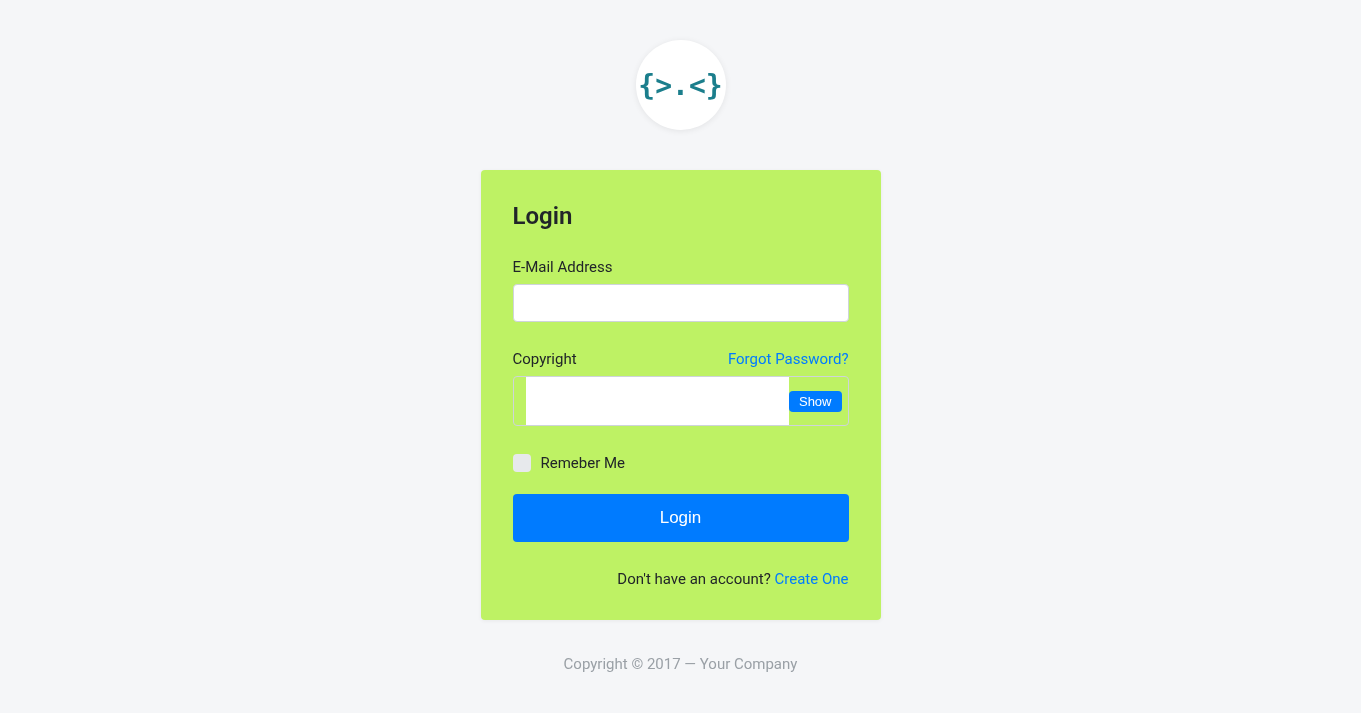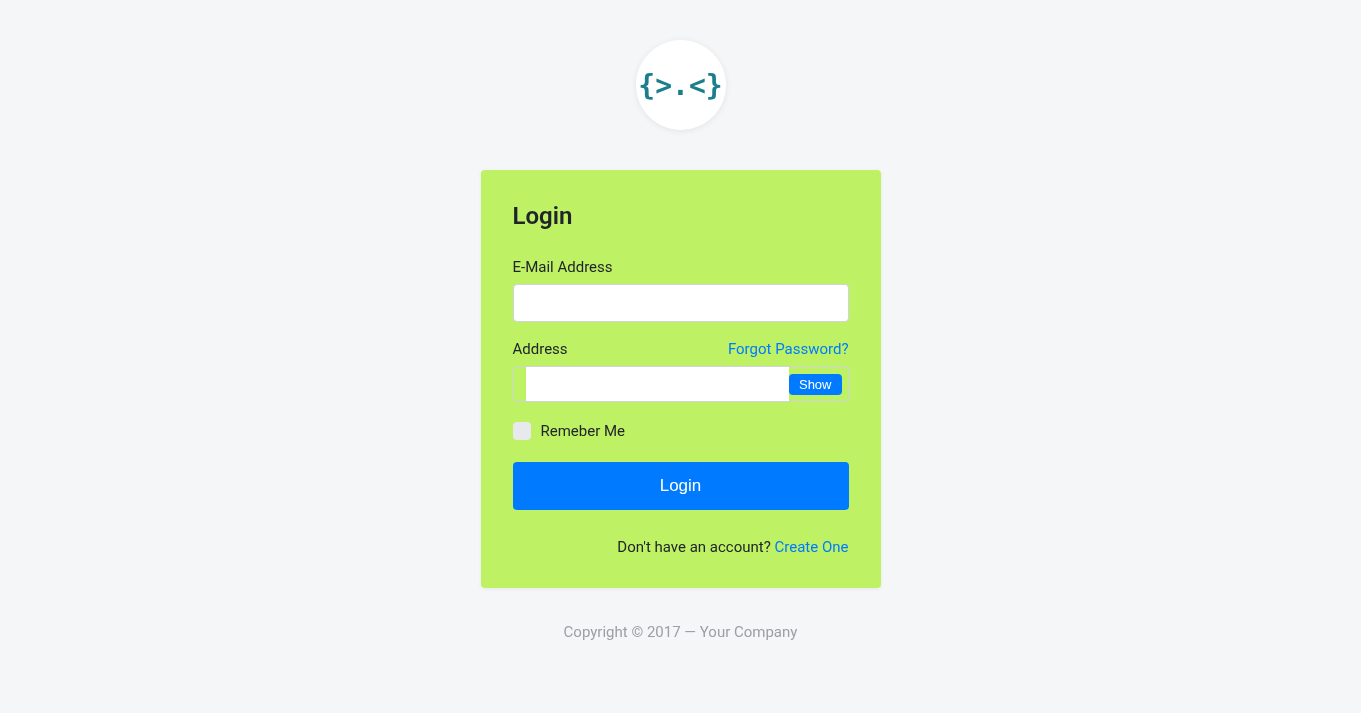--- a/index.html
+++ b/index.html
@@ -41,21 +41,21 @@
       box-shadow: 0 1px 4px rgba(0,0,0,0.06);
       padding: 32px;
     }
     .card-title {
       font-size: 24px;
       font-weight: 600;
       color: #212529;
       margin-bottom: 28px;
     }
     .form-group {
-      margin-bottom: 18px;
+      margin-bottom: 28px;
     }
     .form-label-row {
       display: flex;
       justify-content: space-between;
       align-items: baseline;
       margin-bottom: 8px;
     }
     .form-label {
       font-size: 15px;
       color: #212529;
@@ -73,21 +73,21 @@
       border-radius: 4px;
       padding: 6px 12px;
       font-size: 15px;
       outline: none;
     }
     .password-wrapper {
       position: relative;
       display: flex;
       align-items: center;
       width: 100%;
-      height: 36px;
+      height: 50px;
       border: 1px solid #ced4da;
       border-radius: 4px;
       padding: 0 6px 0 12px;
     }
     .password-wrapper input {
       flex: 1;
       border: none;
       outline: none;
       height: 100%;
       font-size: 15px;
@@ -161,21 +161,21 @@
 
   <div class="form-group">
     <div class="form-label-row">
       <label class="form-label">E-Mail Address</label>
     </div>
     <input type="email" class="form-input" value="" style="">
   </div>
 
   <div class="form-group">
     <div class="form-label-row">
-      <label class="form-label">Address</label>
+      <label class="form-label">Copyright</label>
       <a class="forgot-link">Forgot Password?</a>
     </div>
     <div class="password-wrapper">
       <input type="password" value="" style="">
       <button class="show-btn">Show</button>
     </div>
   </div>
 
   <div class="checkbox-row">
     <input type="checkbox" class="checkbox" style="">

